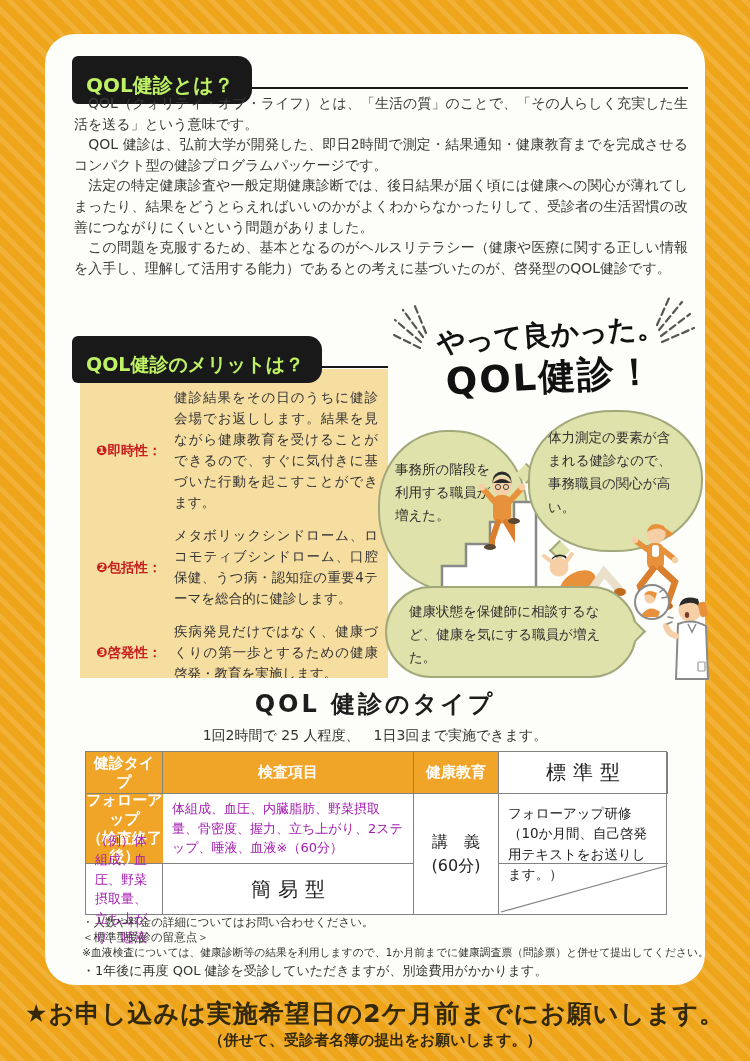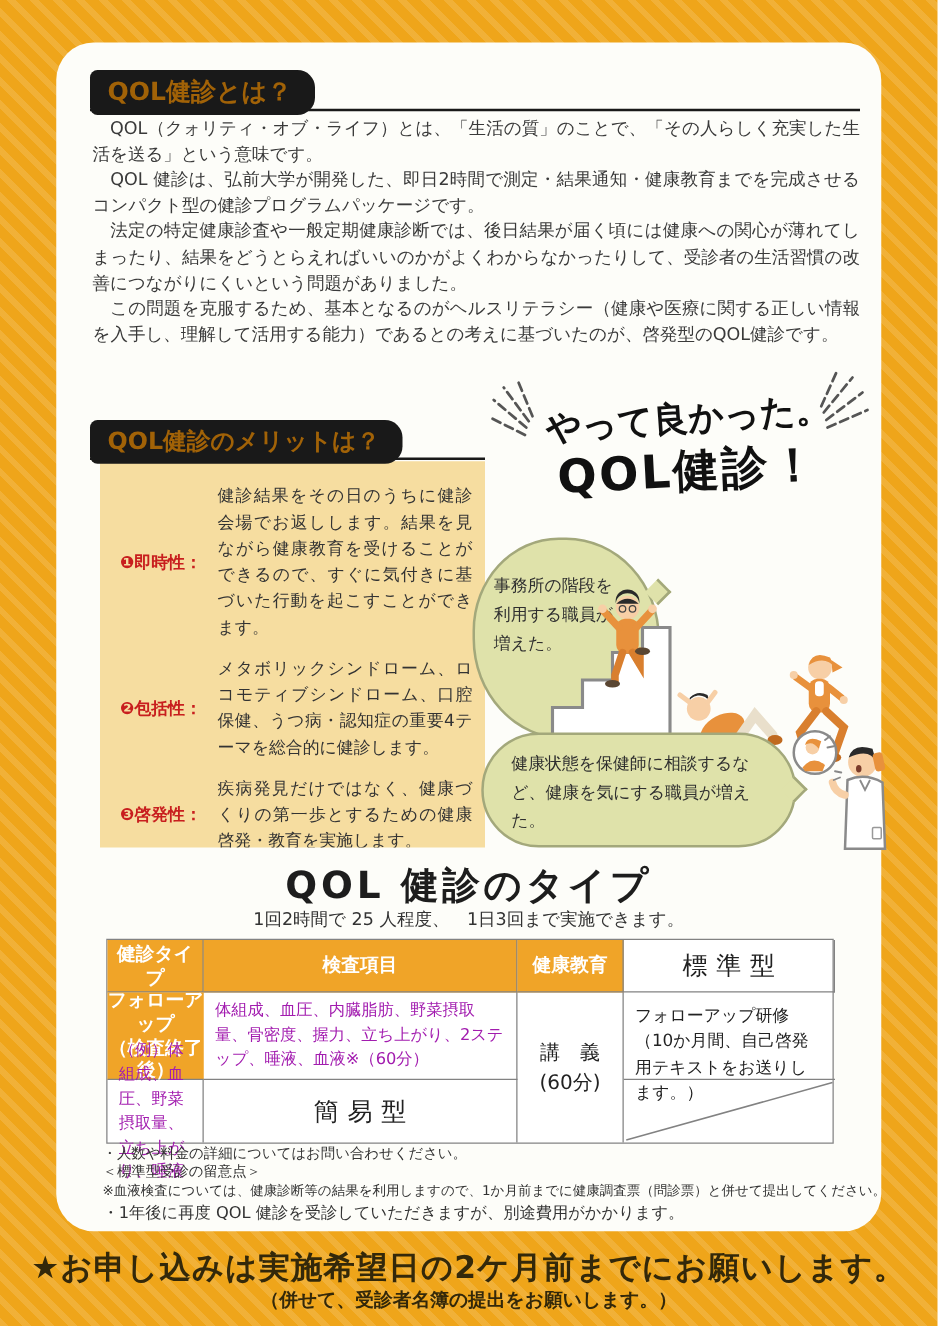--- a/index.html
+++ b/index.html
@@ -9,22 +9,22 @@
     background:
       repeating-linear-gradient(45deg, rgba(255,255,255,0.13) 0 5px, rgba(255,255,255,0) 5px 13px),
       #efa51a;
   }
   .card{
     position:absolute; left:45px; top:34px; width:660px; height:951px;
     background:#fdfdf9; border-radius:30px;
   }
   
   .badge{
-    position:absolute; background:#191919; color:#a16207; font-weight:bold;
-    border-radius:6px 14px 14px 6px; padding:4px 18px 5px 14px; white-space:nowrap;
+    position:absolute; background:#191919; color:#bef264; font-weight:bold;
+    border-radius:6px 14px 14px 6px; padding:16px 18px 5px 14px; white-space:nowrap;
   }
   .rule{ position:absolute; height:2px; background:#191919; }
   
   .paras{ position:absolute; left:74px; top:93px; width:614px; color:#3a3a3a;
           font-size:14px; line-height:20.6px; text-align:justify; }
   .paras p{ margin:0; }
   
   .merit-box{ position:absolute; left:80px; top:369px; width:308px; height:309px;
               background:#f6dda0; padding:18px 10px 0 16px; overflow:hidden; }
   .m-item{ display:flex; margin-bottom:12px;align-items:center; }
@@ -41,21 +41,21 @@
   .b1{ left:378px; top:430px; width:150px; height:162px; border-radius:46% 50% 48% 50%; }
   .b2{ left:528px; top:410px; width:175px; height:142px; border-radius:48% 48% 50% 46%; }
   .b3{ left:385px; top:586px; width:252px; height:92px; border-radius:46px; }
   .b-text{ position:absolute; color:#2f2f2f; font-size:13.5px; line-height:1.72; font-weight:500; }
   .tail{ position:absolute; width:15px; height:15px; background:#dfe2aa; transform:rotate(45deg); }
   .tail-r{ border-top:2px solid #a3a87b; border-right:2px solid #a3a87b; }
   .tail-b{ border-bottom:2px solid #a3a87b; border-left:2px solid #a3a87b; }
   .illus{ position:absolute; }
   
   .types-title{ position:absolute; left:45px; top:688px; width:660px; text-align:center;
-                font-size:30px; font-weight:bold; color:#1d1d1d; letter-spacing:3px; }
+                font-size:24px; font-weight:bold; color:#1d1d1d; letter-spacing:3px; }
   .types-sub{ position:absolute; left:45px; top:727px; width:660px; text-align:center;
               font-size:14px; color:#333; }
   
   .tbl{ position:absolute; left:85px; top:751px; width:582px;
         display:grid; grid-template-columns:77px 251px 85px 169px;
         grid-template-rows:42px 70px 50px; border:1px solid #828282; background:#fff; }
   .cell{ border-right:1px solid #828282; border-bottom:1px solid #828282;
          display:flex; align-items:center; }
   .th{ background:#f0a428; color:#fff; font-weight:bold; font-size:15px;
        justify-content:center; text-align:center; white-space:pre-line; line-height:1.25; }
@@ -145,20 +145,24 @@
       <line x1="73" y1="40" x2="85" y2="27" stroke="#e8913c" stroke-width="6" stroke-linecap="round"></line>
       <circle cx="46" cy="25" r="3.5" fill="#f7cfa6"></circle>
       <circle cx="86" cy="25" r="3.5" fill="#f7cfa6"></circle>
       <path d="M62 60 L56 78 L56 84" stroke="#d97f2e" stroke-width="6" fill="none" stroke-linecap="round"></path>
       <path d="M70 60 L76 70 L76 59" stroke="#d97f2e" stroke-width="6" fill="none" stroke-linecap="round"></path>
       <ellipse cx="54" cy="85" rx="6" ry="3" fill="#5a4632"></ellipse>
       <ellipse cx="78" cy="59" rx="6" ry="3" fill="#5a4632"></ellipse>
     </g>
   </svg>
 
+  <div class="bubble b2">
+    <div class="tail tail-b" style="left:22px; bottom:-8px;"></div>
+    <div class="b-text" style="left:18px; top:14px; width:132px;">体力測定の要素が含まれる健診なので、事務職員の関心が高い。</div>
+  </div>
   <svg class="illus" style="left:532px; top:512px;" width="172" height="118" viewBox="0 0 172 118">
     <g>
       <circle cx="27" cy="55" r="9.5" fill="#f7cfa6"></circle>
       <path d="M18 52 A9.5 9.5 0 0 1 36 50 L34 44 Q26 40 20 46 Z" fill="#2a2a2a"></path>
       <path d="M20 50 L12 44 M34 50 L40 42" stroke="#f7cfa6" stroke-width="4" stroke-linecap="round"></path>
       <ellipse cx="46" cy="72" rx="19" ry="12" fill="#e8913c" transform="rotate(-28 46 72)"></ellipse>
       <path d="M58 80 L72 60 L86 76" stroke="#e9dfcb" stroke-width="8" fill="none" stroke-linecap="round"></path>
       <ellipse cx="88" cy="80" rx="6" ry="4" fill="#c06a20"></ellipse>
       <ellipse cx="40" cy="90" rx="14" ry="3" fill="#eee" opacity="0.9"></ellipse>
     </g>

